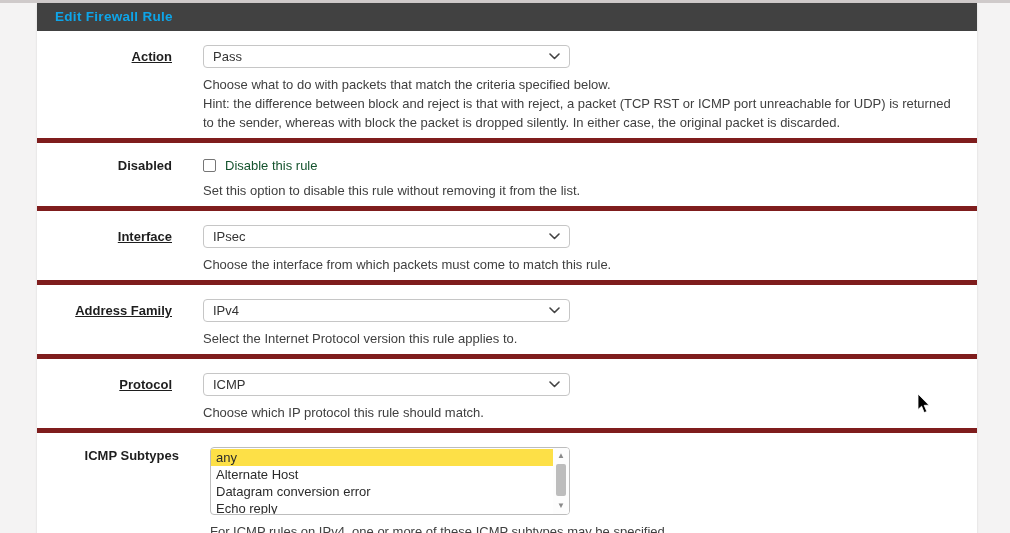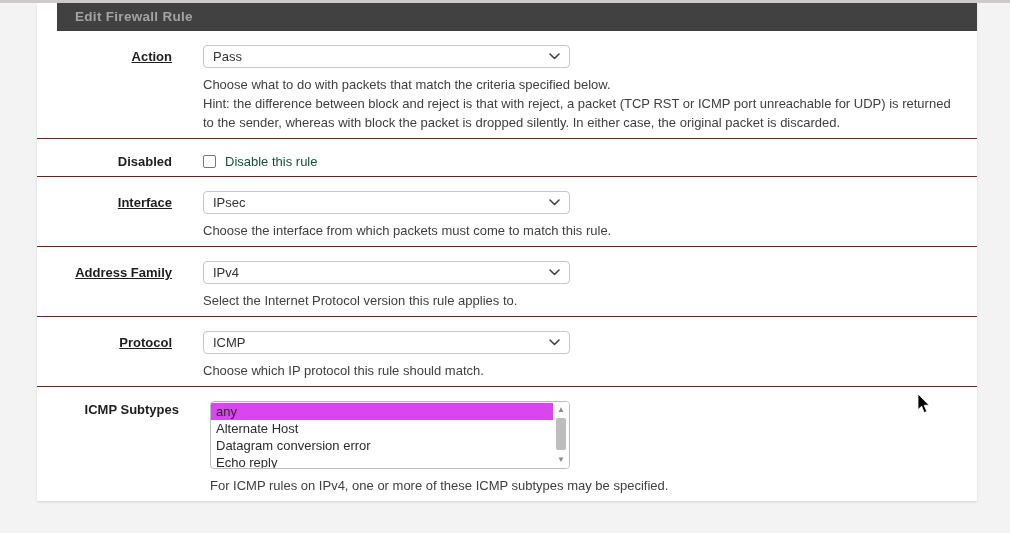--- a/index.html
+++ b/index.html
@@ -17,32 +17,31 @@
   .panel {
     position: absolute;
     left: 37px; top: 3px;
     width: 940px;
     background: #ffffff;
     box-shadow: 0 1px 2px rgba(0,0,0,0.12);
   }
   .panel-header {
     height: 28px;
     background: #414141;
-    color: #a3a3a3;
+    color: #0ea5e9;
     font-size: 13.5px;
     font-weight: bold;
     letter-spacing: 0.3px;
     line-height: 28px;
     padding: 0 18px;
-    margin-left: 20px;
   }
   .form-row {
     display: flex;
     padding: 14px 16px 6px 0;
-    border-bottom: 1px solid #7f1d1d;
+    border-bottom: 5px solid #7f1d1d;
   }
   .form-row:last-child { border-bottom: none; }
   .col-label {
     width: 166px;
     flex: 0 0 166px;
     text-align: right;
     padding-right: 31px;
     padding-top: 4px;
     font-size: 13px;
     font-weight: bold;
@@ -89,21 +88,21 @@
   }
   .listbox-items { flex: 1; padding-top: 1px; }
   .listbox-item {
     height: 17px;
     line-height: 17px;
     font-size: 13px;
     color: #2b2b2b;
     padding-left: 5px;
     white-space: nowrap;
   }
-  .listbox-item.selected { background: #d946ef; }
+  .listbox-item.selected { background: #fde047; }
   .listbox-scrollbar {
     flex: 0 0 16px;
     display: flex;
     flex-direction: column;
     align-items: center;
     background: #fdfdfd;
     padding: 2px 0;
   }
   .sb-arrow {
     font-size: 8px;
@@ -147,20 +146,21 @@
     </div>
   </div>
 
   <div class="form-row">
     <div class="col-label" style="padding-top:1px;">Disabled</div>
     <div class="col-content">
       <div class="check-row">
         <span class="checkbox"></span>
         <span class="check-label">Disable this rule</span>
       </div>
+      <div class="help">Set this option to disable this rule without removing it from the list.</div>
     </div>
   </div>
 
   <div class="form-row">
     <div class="col-label u">Interface</div>
     <div class="col-content">
       <div class="select">
         <span class="select-value">IPsec</span>
         <span class="chevron">
           <svg width="11" height="7" viewBox="0 0 11 7">

